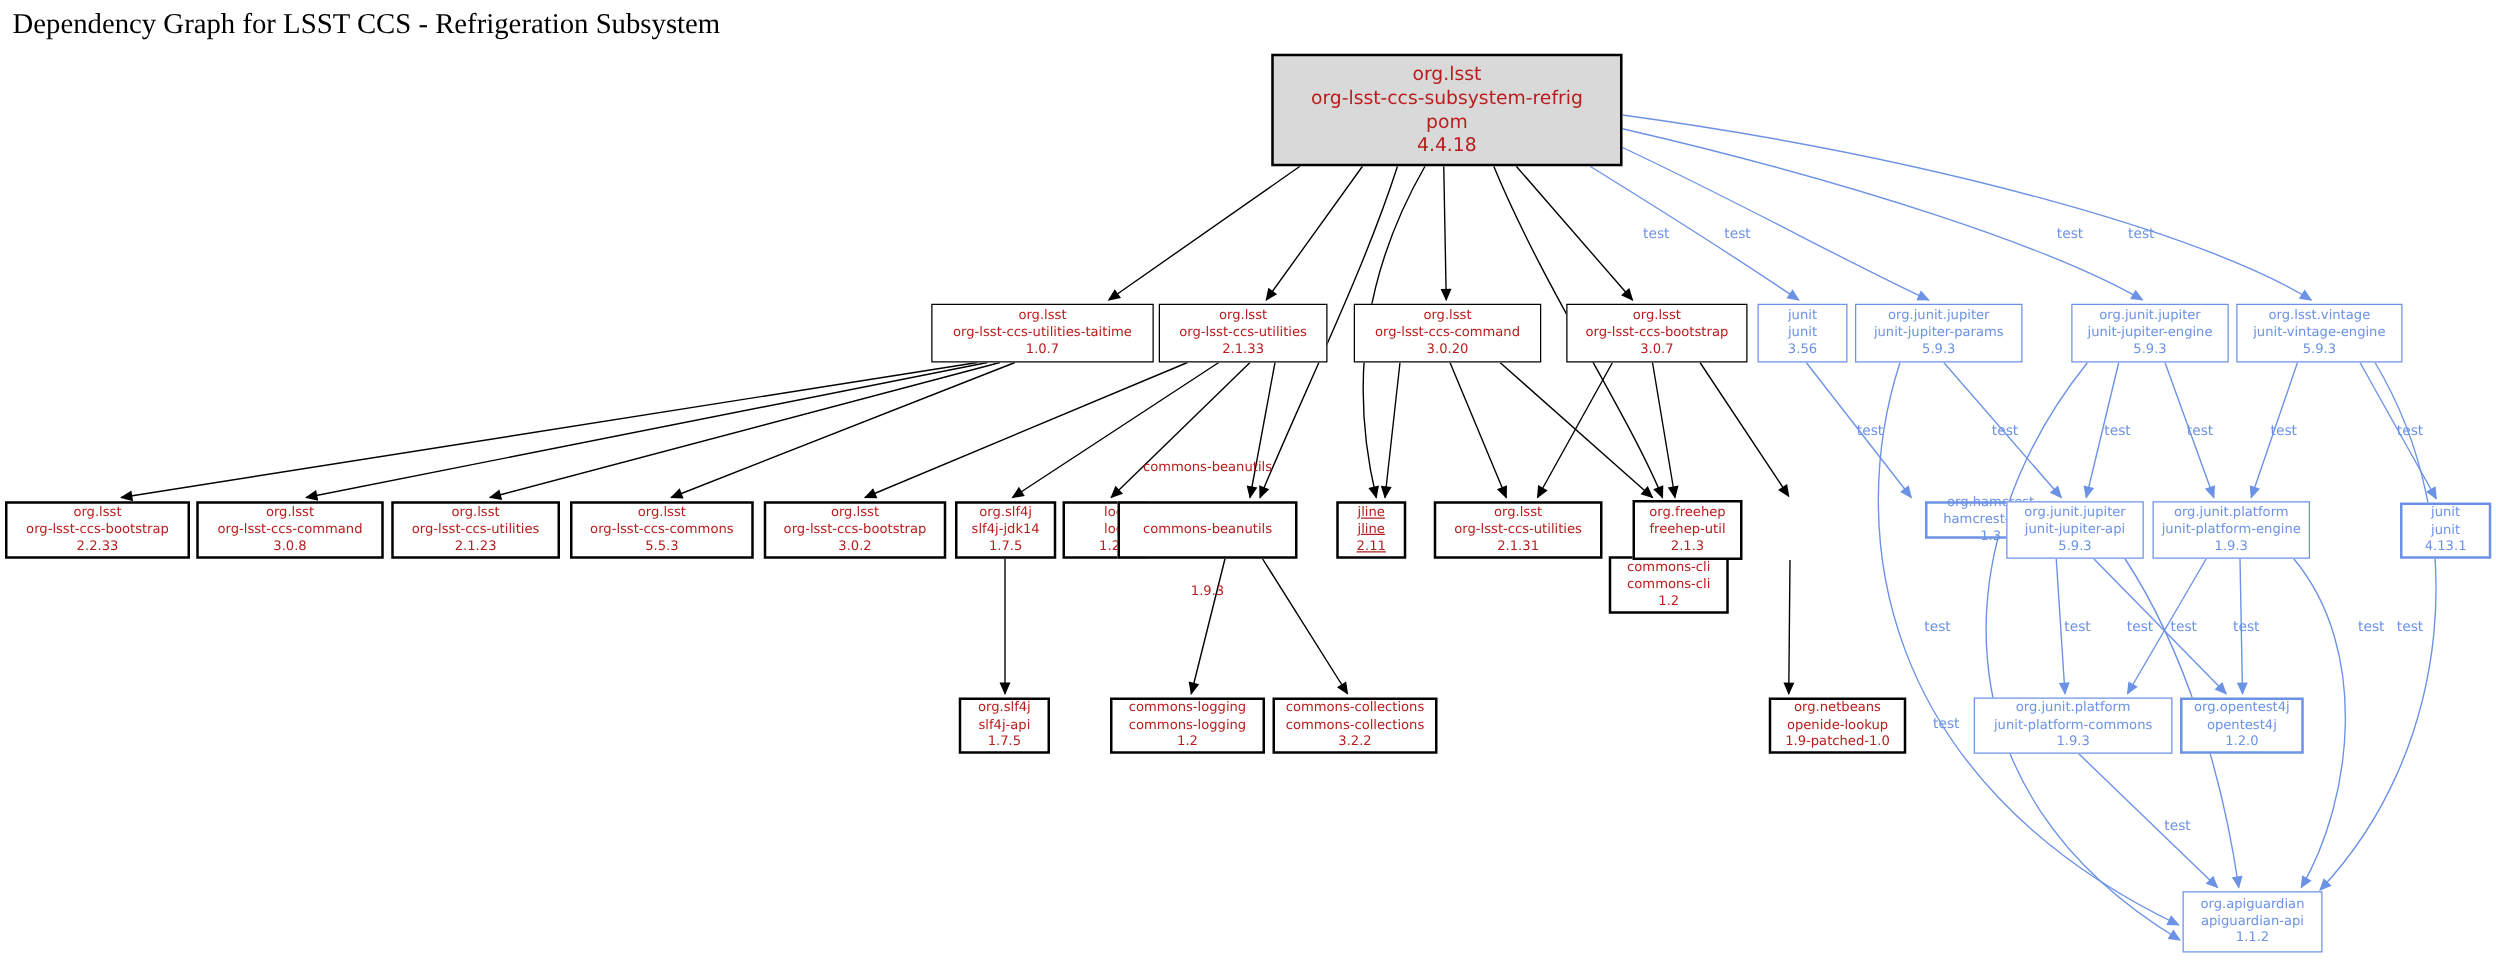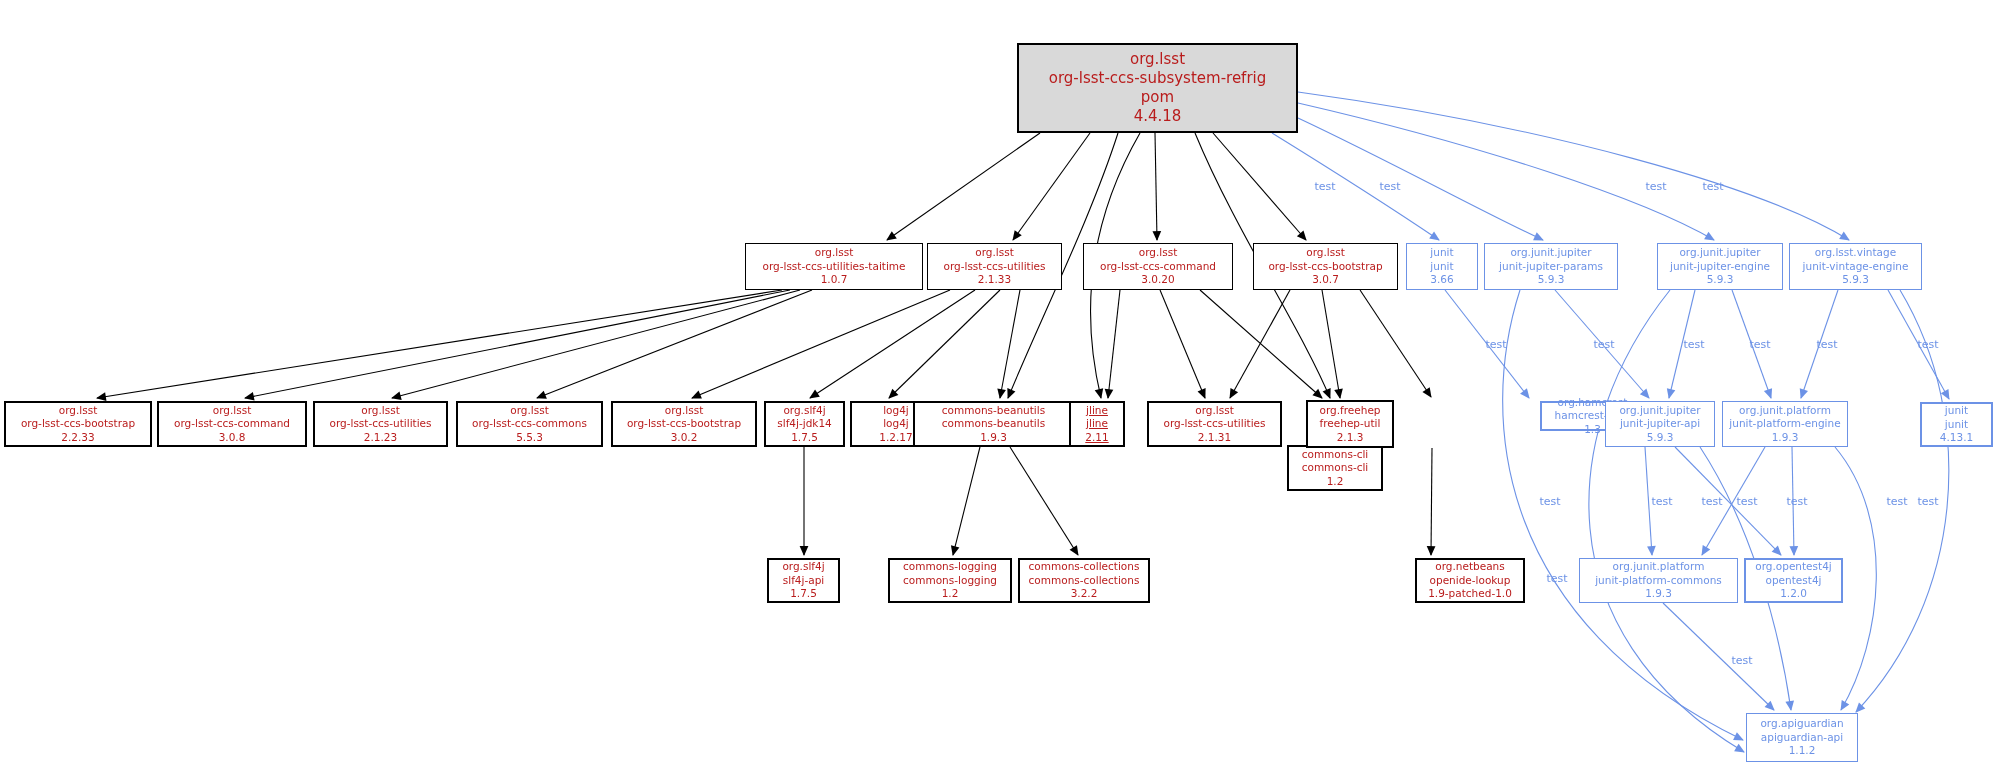--- a/index.html
+++ b/index.html
@@ -90,20 +90,21 @@
         <path d="M 1900 290 C 1978 420 1962 600 1856 712" fill="none" stroke="#6c92e6" stroke-width="1.1" marker-end="url(#arrow-blue)"></path>
         <text x="1928" y="505" text-anchor="middle" class="elabel">test</text>
         <path d="M 1520 290 C 1478 420 1498 622 1743 740" fill="none" stroke="#6c92e6" stroke-width="1.1" marker-end="url(#arrow-blue)"></path>
         <text x="1550" y="505" text-anchor="middle" class="elabel">test</text>
         <path d="M 1670 290 C 1558 430 1544 632 1744 752" fill="none" stroke="#6c92e6" stroke-width="1.1" marker-end="url(#arrow-blue)"></path>
         <text x="1557" y="582" text-anchor="middle" class="elabel">test</text>
         <path d="M 1663 603 L 1774 710" fill="none" stroke="#6c92e6" stroke-width="1.1" marker-end="url(#arrow-blue)"></path>
         <text x="1742" y="664" text-anchor="middle" class="elabel">test</text>
       </g>
   </svg>
+  <div id="title">Dependency Graph for LSST CCS - Refrigeration Subsystem</div>
   <div id="nodes">
       <div class="node bold root" style="left: 1017px; top: 43px; width: 281px; height: 90px;">
         <span>org.lsst</span>
         <span>org-lsst-ccs-subsystem-refrig</span>
         <span>pom</span>
         <span>4.4.18</span>
       </div>
       <div class="node" style="left: 745px; top: 243px; width: 178px; height: 47px;">
         <span>org.lsst</span>
         <span>org-lsst-ccs-utilities-taitime</span>
@@ -120,21 +121,21 @@
         <span>3.0.20</span>
       </div>
       <div class="node" style="left: 1253px; top: 243px; width: 145px; height: 47px;">
         <span>org.lsst</span>
         <span>org-lsst-ccs-bootstrap</span>
         <span>3.0.7</span>
       </div>
       <div class="node blue" style="left: 1406px; top: 243px; width: 72px; height: 47px;">
         <span>junit</span>
         <span>junit</span>
-        <span>3.66</span>
+        <span>3.56</span>
       </div>
       <div class="node blue" style="left: 1484px; top: 243px; width: 134px; height: 47px;">
         <span>org.junit.jupiter</span>
         <span>junit-jupiter-params</span>
         <span>5.9.3</span>
       </div>
       <div class="node blue" style="left: 1657px; top: 243px; width: 126px; height: 47px;">
         <span>org.junit.jupiter</span>
         <span>junit-jupiter-engine</span>
         <span>5.9.3</span>
@@ -172,21 +173,21 @@
       <div class="node bold" style="left: 764px; top: 401px; width: 81px; height: 46px;">
         <span>org.slf4j</span>
         <span>slf4j-jdk14</span>
         <span>1.7.5</span>
       </div>
       <div class="node bold" style="left: 850px; top: 401px; width: 68px; height: 46px; padding-left: 24px;">
         <span>log4j</span>
         <span>log4j</span>
         <span>1.2.17</span>
       </div>
-      <div class="node bold" style="left: 913px; top: 401px; width: 161px; height: 46px;">
+      <div class="node bold" style="left: 894px; top: 401px; width: 144px; height: 46px; gap: 36px;">
         <span>commons-beanutils</span>
         <span>commons-beanutils</span>
         <span>1.9.3</span>
       </div>
       <div class="node bold" style="left: 1069px; top: 401px; width: 56px; height: 46px; text-decoration: underline;">
         <span>jline</span>
         <span>jline</span>
         <span>2.11</span>
       </div>
       <div class="node bold" style="left: 1147px; top: 401px; width: 135px; height: 46px;">

